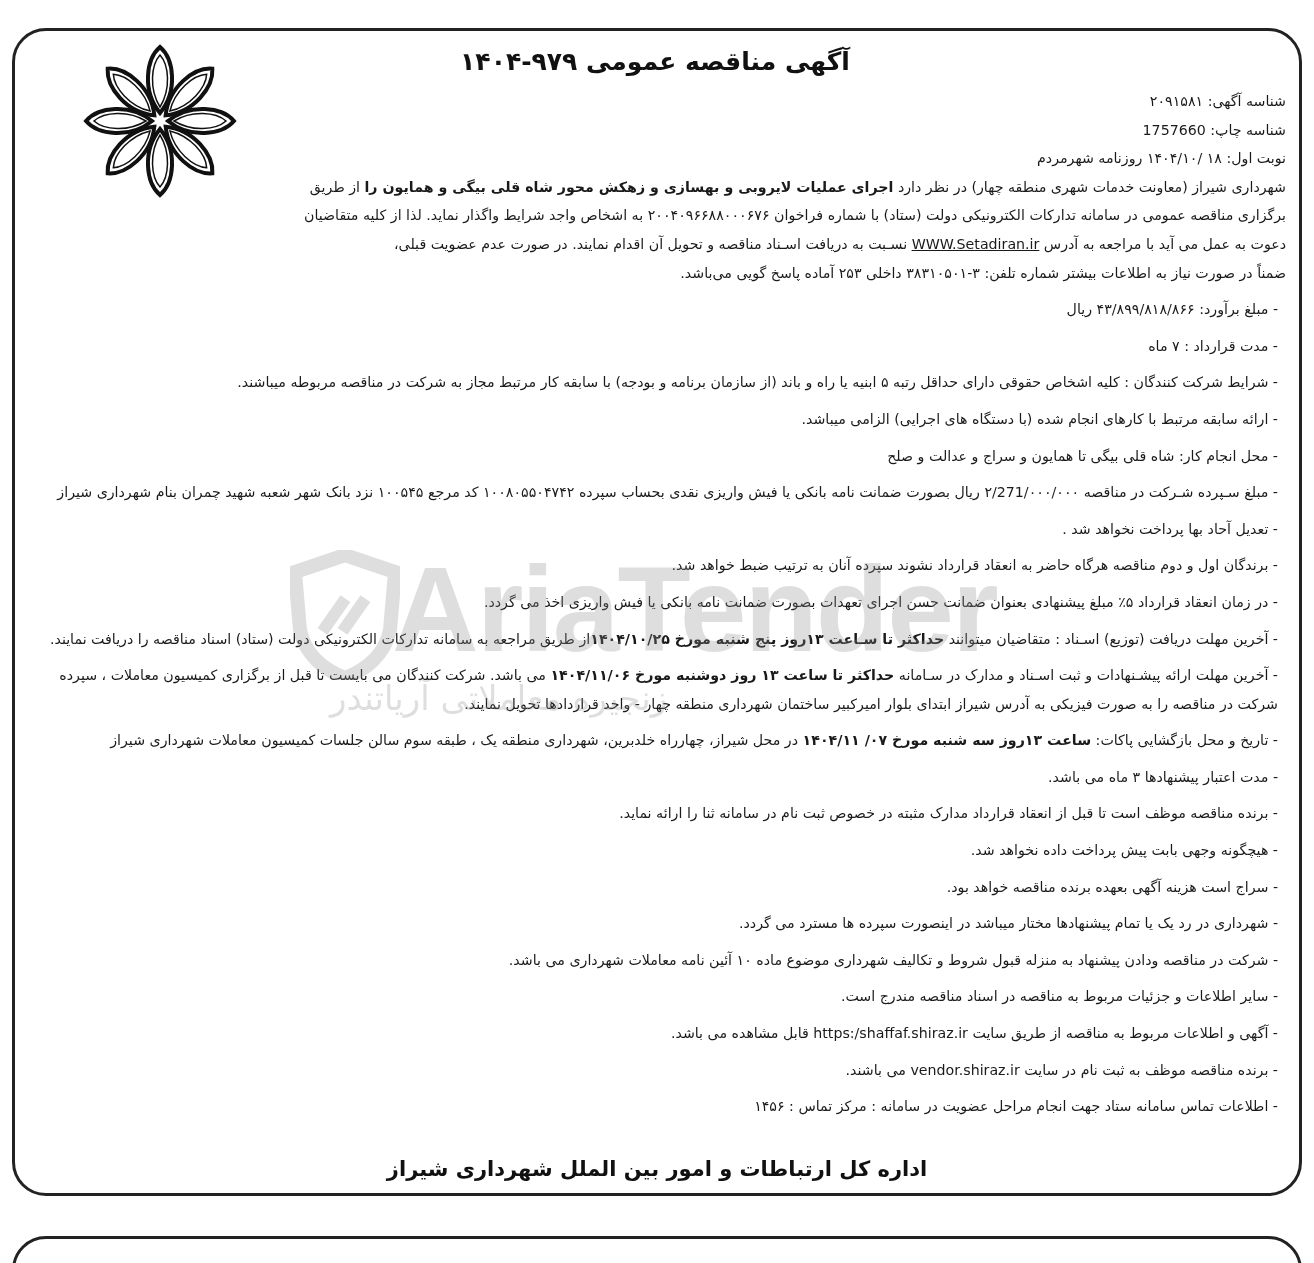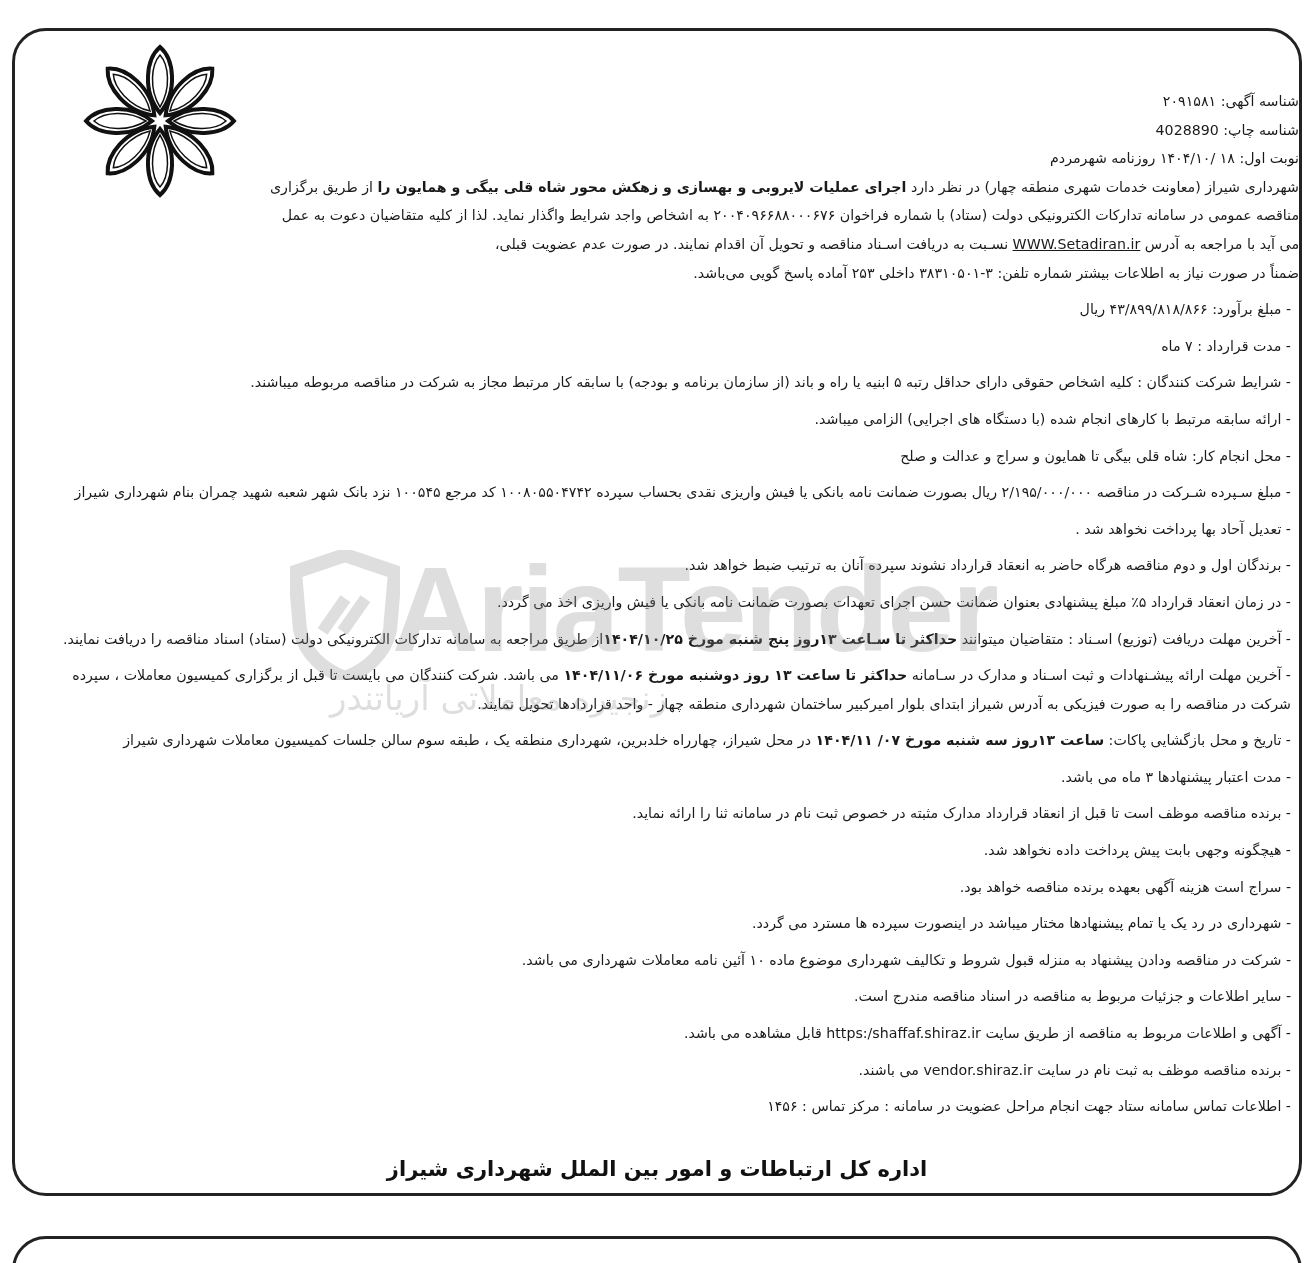--- a/index.html
+++ b/index.html
@@ -23,21 +23,21 @@
     .logo-text {
       position: absolute; left: 0; top: 150px; width: 230px; text-align: center;
       font-family: "DejaVu Serif", serif; font-size: 44px; font-style: italic; font-weight: bold;
       direction: rtl; color: #111;
     }
     .title {
       position: absolute; left: 360px; top: 16px; width: 560px; text-align: center;
       direction: rtl; font-weight: bold; font-size: 25px; color: #111;
     }
     .content {
-      position: absolute; right: 0; top: 56px; left: 20px;
+      position: absolute; right: 13px; top: 56px; left: 20px;
       direction: rtl; text-align: right; font-size: 14.2px; line-height: 28.6px;
     }
     .para { }
     .line { white-space: nowrap; }
     .bullet-list { margin: 0; padding: 0; list-style: none; }
     .bullet-list li { margin: 8px; padding: 0; }
     .footer {
       position: absolute; left: 0; right: 0; bottom: 12px; text-align: center;
       direction: rtl; font-weight: bold; font-size: 21px; color: #111;
     }
@@ -85,40 +85,41 @@
           <path d="M0,-14 C-11,-32 -9,-56 0,-66 C9,-56 11,-32 0,-14 Z" transform="rotate(135)"></path>
           <path d="M0,-14 C-11,-32 -9,-56 0,-66 C9,-56 11,-32 0,-14 Z" transform="rotate(180)"></path>
           <path d="M0,-14 C-11,-32 -9,-56 0,-66 C9,-56 11,-32 0,-14 Z" transform="rotate(225)"></path>
           <path d="M0,-14 C-11,-32 -9,-56 0,-66 C9,-56 11,-32 0,-14 Z" transform="rotate(270)"></path>
           <path d="M0,-14 C-11,-32 -9,-56 0,-66 C9,-56 11,-32 0,-14 Z" transform="rotate(315)"></path>
         </g>
       </g>
     </svg>
   </div>
 
+  <div class="title">آگهی مناقصه عمومی ۹۷۹-۱۴۰۴</div>
 
   <div class="content">
     <div class="meta-block">
       <div class="line">شناسه آگهی: ۲۰۹۱۵۸۱</div>
-      <div class="line">شناسه چاپ: 4028890</div>
+      <div class="line">شناسه چاپ: 1757660</div>
       <div class="line">نوبت اول: ۱۸ /۱۴۰۴/۱۰ روزنامه شهرمردم</div>
     </div>
 
     <div class="para" style="padding-left:230px;">
       <span>شهرداری شیراز (معاونت خدمات شهری منطقه چهار) در نظر دارد </span><span class="bold">اجرای عملیات لایروبی و بهسازی و زهکش محور شاه قلی بیگی و همایون را</span><span> از طریق برگزاری مناقصه عمومی در سامانه تدارکات الکترونیکی دولت (ستاد) با شماره فراخوان ۲۰۰۴۰۹۶۶۸۸۰۰۰۶۷۶ به اشخاص واجد شرایط واگذار نماید. لذا از کلیه متقاضیان دعوت به عمل می آید با مراجعه به آدرس </span><span class="ul">WWW.Setadiran.ir</span><span> نسـبت به دریافت اسـناد مناقصه و تحویل آن اقدام نمایند. در صورت عدم عضویت قبلی، </span>
     </div>
     <div class="para">ضمناً در صورت نیاز به اطلاعات بیشتر شماره تلفن: ۳-۳۸۳۱۰۵۰۱ داخلی ۲۵۳ آماده پاسخ گویی می‌باشد.</div>
 
     <ul class="bullet-list">
       <li>- مبلغ برآورد: ۴۳/۸۹۹/۸۱۸/۸۶۶ ریال</li>
       <li>- مدت قرارداد :  ۷ ماه</li>
       <li>- شرایط شرکت کنندگان : کلیه اشخاص حقوقی دارای حداقل رتبه ۵ ابنیه یا راه و باند (از سازمان برنامه و بودجه) با سابقه کار مرتبط مجاز به شرکت در مناقصه مربوطه میباشند.</li>
       <li>- ارائه سابقه مرتبط با کارهای انجام شده (با دستگاه های اجرایی) الزامی میباشد.</li>
       <li>- محل انجام کار: شاه قلی بیگی تا همایون و سراج و عدالت و صلح</li>
-      <li>- مبلغ سـپرده شـرکت در مناقصه ۲/۱۹۵/۰۰۰/۰۰۰ ریال بصورت ضمانت نامه بانکی یا فیش واریزی نقدی بحساب سپرده ۱۰۰۸۰۵۵۰۴۷۴۲ کد مرجع ۱۰۰۵۴۵ نزد بانک شهر شعبه شهید چمران بنام شهرداری شیراز</li>
+      <li>- مبلغ سـپرده شـرکت در مناقصه ۲/271/۰۰۰/۰۰۰ ریال بصورت ضمانت نامه بانکی یا فیش واریزی نقدی بحساب سپرده ۱۰۰۸۰۵۵۰۴۷۴۲ کد مرجع ۱۰۰۵۴۵ نزد بانک شهر شعبه شهید چمران بنام شهرداری شیراز</li>
       <li>- تعدیل آحاد بها پرداخت نخواهد شد .</li>
       <li>- برندگان اول و دوم مناقصه هرگاه حاضر به انعقاد قرارداد نشوند سپرده آنان به ترتیب ضبط خواهد شد.</li>
       <li>- در زمان انعقاد قرارداد ۵٪ مبلغ پیشنهادی  بعنوان ضمانت حسن اجرای تعهدات بصورت ضمانت نامه بانکی یا فیش واریزی اخذ می گردد.</li>
       <li>
         <span>- آخرین مهلت دریافت (توزیع) اسـناد : متقاضیان میتوانند </span><span class="bold">حداکثر تا سـاعت ۱۳روز پنج شنبه مورخ ۱۴۰۴/۱۰/۲۵</span><span>از طریق مراجعه به سامانه تدارکات الکترونیکی دولت (ستاد) اسناد مناقصه را دریافت نمایند.</span>
       </li>
       <li>
         <span>- آخرین مهلت ارائه پیشـنهادات و ثبت اسـناد و مدارک در سـامانه </span><span class="bold">حداکثر تا ساعت ۱۳ روز دوشنبه مورخ ۱۴۰۴/۱۱/۰۶</span><span> می باشد. شرکت کنندگان می بایست تا  قبل از برگزاری کمیسیون معاملات ، سپرده شرکت در مناقصه را به صورت فیزیکی به آدرس شیراز ابتدای بلوار امیرکبیر ساختمان شهرداری منطقه چهار - واحد قراردادها تحویل نمایند.</span>
       </li>
       <li>

